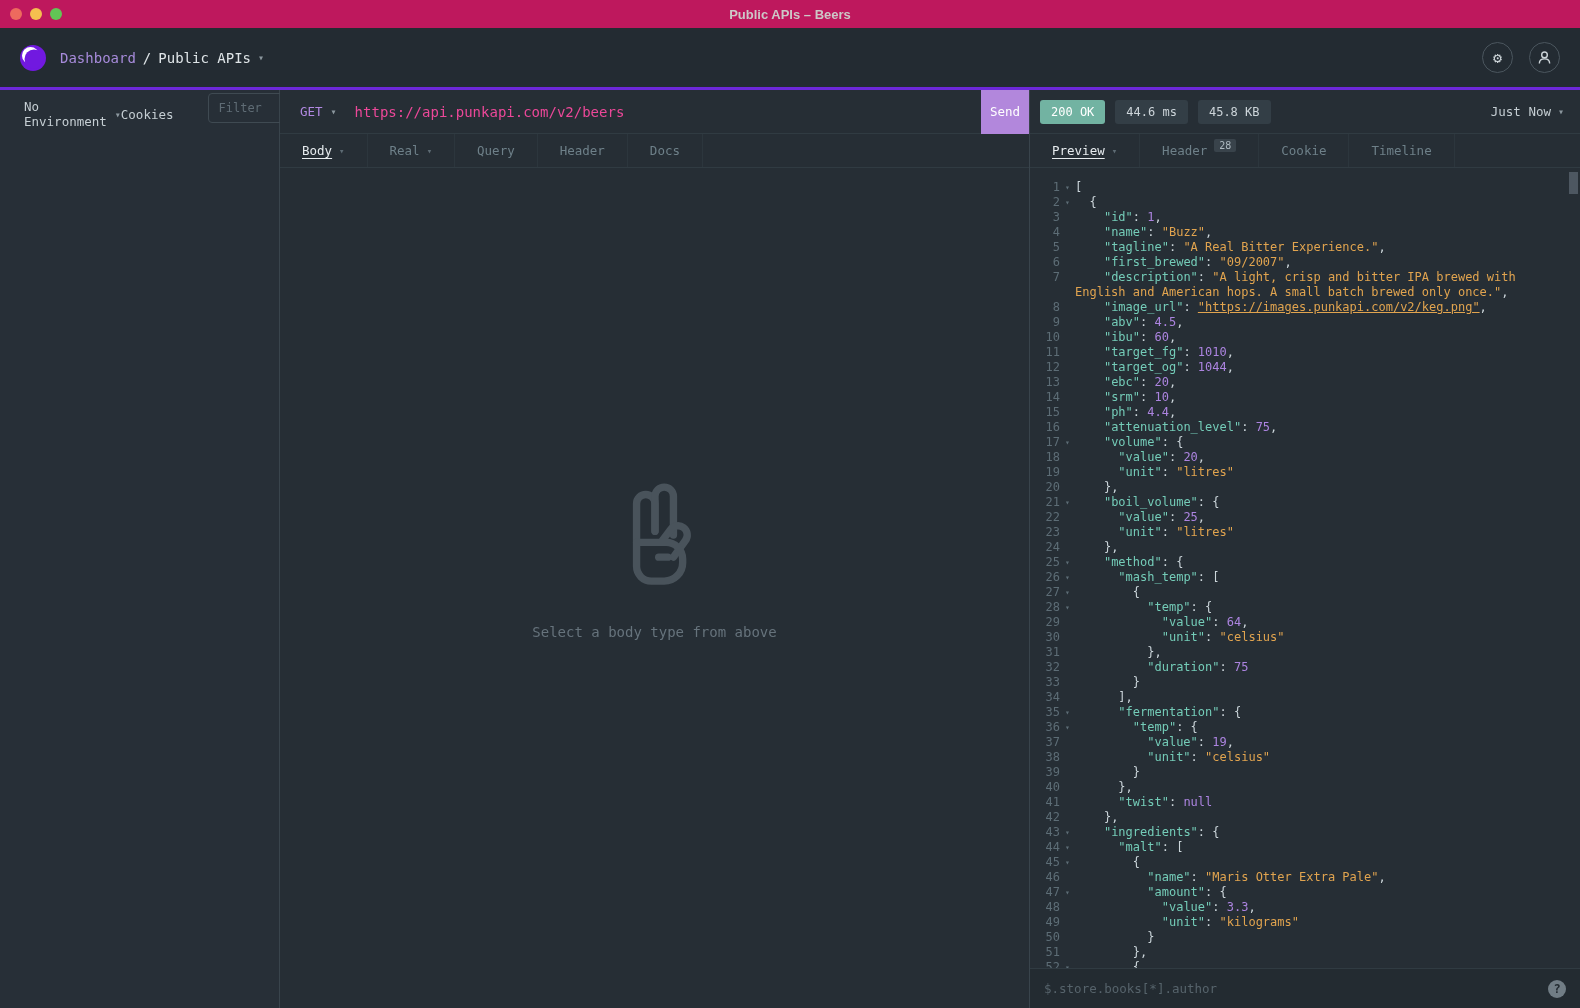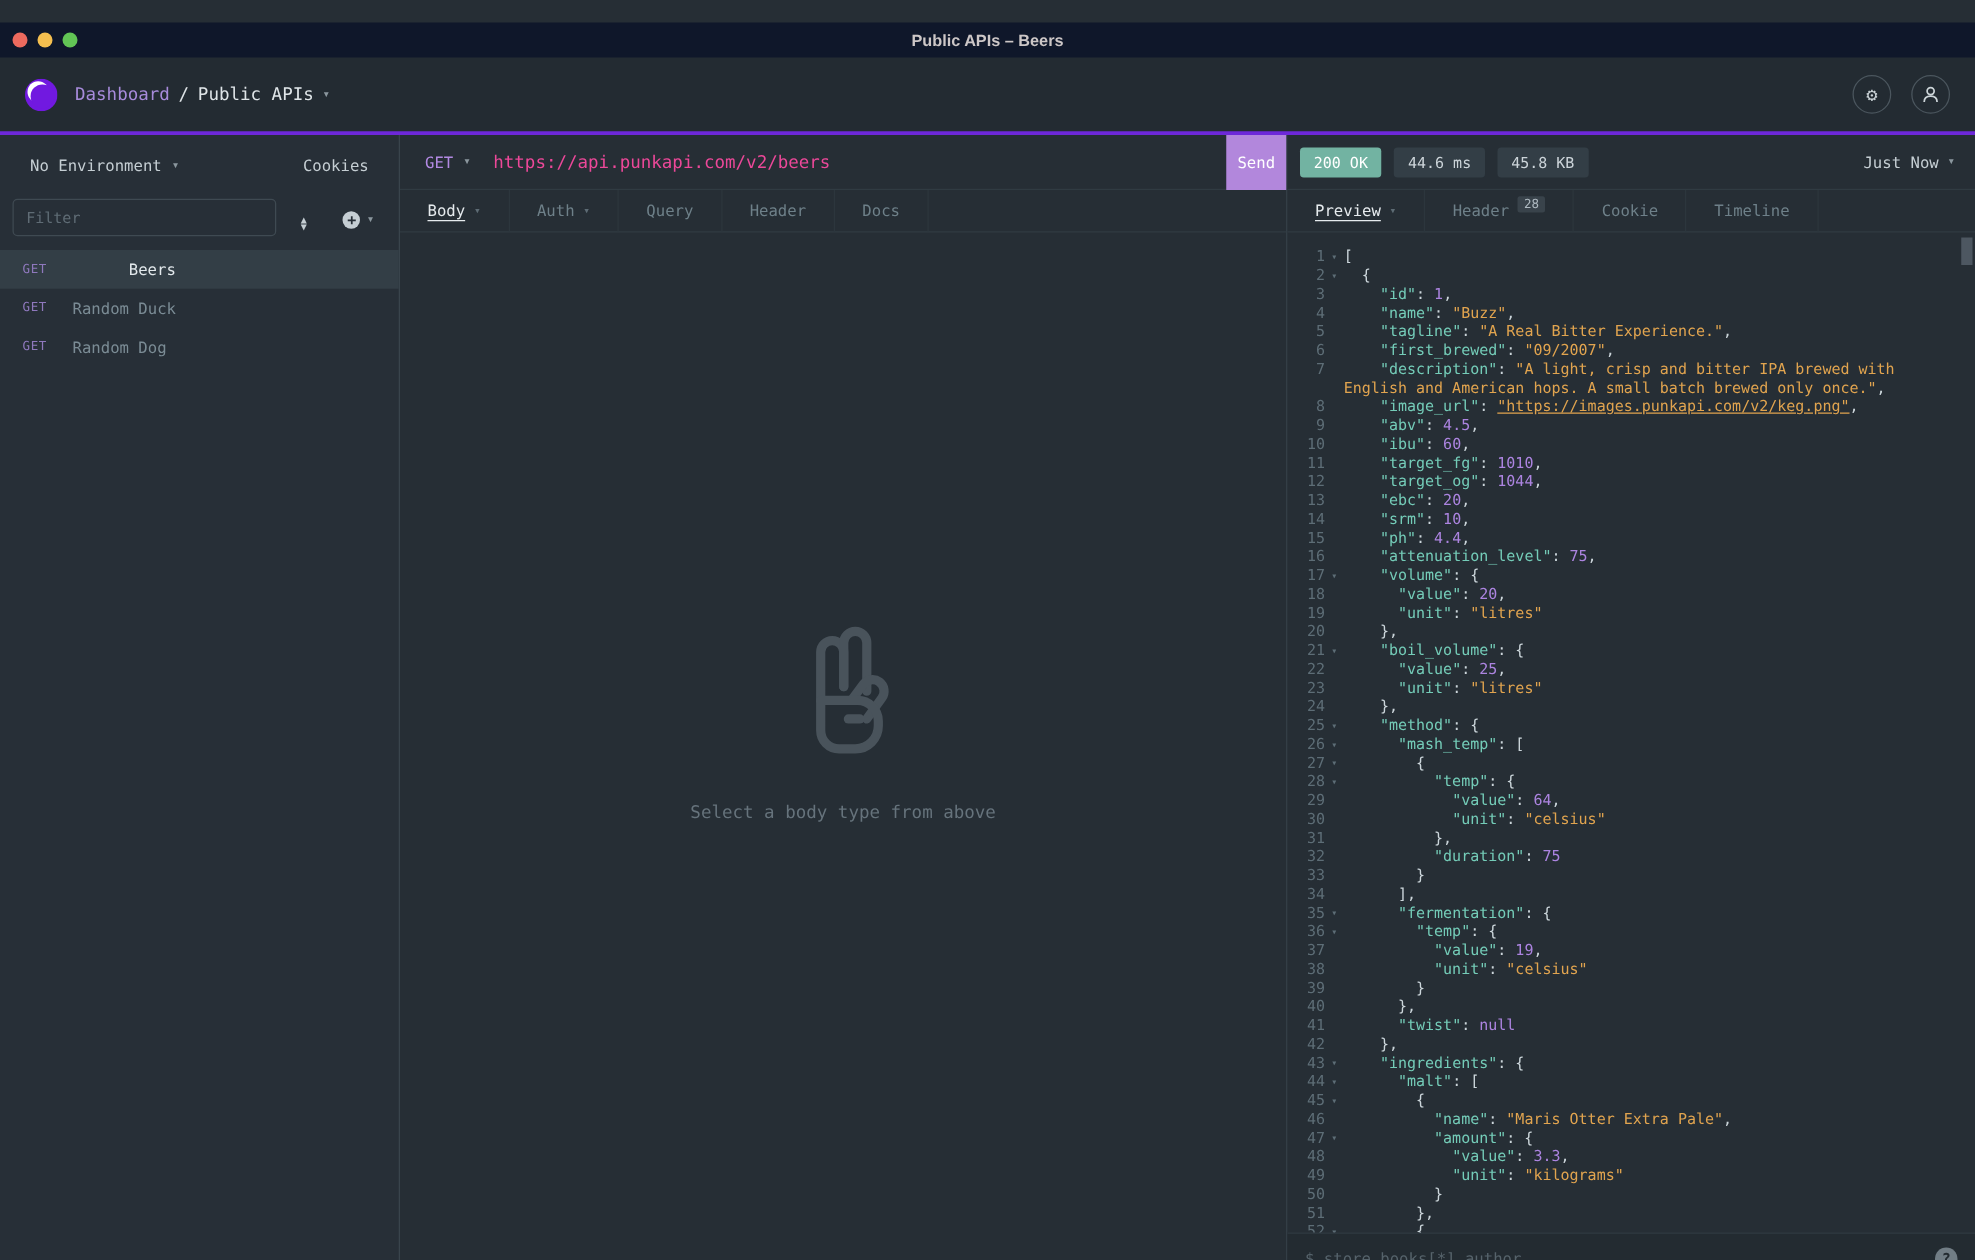--- a/index.html
+++ b/index.html
@@ -1,20 +1,20 @@
 <!DOCTYPE html>
 <html><head>
 <meta charset="utf-8">
 <style>
   * { margin:0; padding:0; box-sizing:border-box; }
   html,body { width:1580px; height:1008px; overflow:hidden; background:#262e35;
     font-family:"DejaVu Sans Mono","Liberation Mono",monospace; }
 
   
-  .titlebar{height:28px;background:#0f172a;display:flex;align-items:center;position:relative;margin-top:18px;}
+  .titlebar{height:28px;background:#be185d;display:flex;align-items:center;position:relative;}
   .lights{display:flex;gap:8px;padding-left:10px;z-index:2;}
   .light{width:12px;height:12px;border-radius:50%;}
   .light.red{background:#ed6a5e;} .light.yellow{background:#f5bf4f;} .light.green{background:#62c555;}
   .win-title{position:absolute;left:0;right:0;text-align:center;
     font-family:"Liberation Sans",sans-serif;font-weight:bold;font-size:13px;color:#cdc7c7;}
 
   
   .app-header{height:62px;background:#232b32;display:flex;align-items:center;
     padding:0 20px;border-bottom:3px solid #6d28d9;}
   .logo{width:26px;height:26px;flex:none;}
@@ -22,22 +22,22 @@
   .bc-app{color:#a78bdb;}
   .caret{color:#8b979e;font-size:10px;}
   .header-right{margin-left:auto;display:flex;gap:16px;}
   .icon-circle{width:31px;height:31px;border:1px solid #4b565e;border-radius:50%;
     display:flex;align-items:center;justify-content:center;color:#ccd4d8;font-size:15px;}
 
   
   .main{display:flex;height:918px;}
 
   
-  .sidebar{width:320px;flex:none;background:#272f37;border-right:1px solid #39444c;
-    display:flex;flex-direction:column;}
+  .sidebar{width:280px;flex:none;background:#272f37;border-right:1px solid #39444c;
+    display:flex;flex-direction:row;}
   .env-row{height:48px;display:flex;align-items:center;justify-content:space-between;
     padding:0 24px;color:#c5ced3;font-size:12.5px;}
   .env-left{display:flex;align-items:center;gap:8px;}
   .filter-row{height:36px;display:flex;align-items:center;padding:0 10px;}
   .filter-input{flex:1;height:30px;background:transparent;border:1px solid #3f4a52;border-radius:4px;
     color:#dfe5e8;font:12px "DejaVu Sans Mono",monospace;padding:0 10px;outline:none;}
   .filter-input::placeholder{color:#5f6c75;}
   .side-btn{width:44px;text-align:center;color:#c5ced3;cursor:pointer;}
   .sort-glyph{display:inline-flex;flex-direction:column;line-height:6px;font-size:8px;color:#c5ced3;}
   .plus-wrap{display:inline-flex;align-items:center;gap:5px;}
@@ -185,21 +185,21 @@
       <span class="url-text">https://api.punkapi.com/v2/beers</span>
       <button class="send-btn">Send</button>
     </div>
     <div class="tabs" id="request-tabs">
   <div class="tab active">
     <span class="tab-label">Body</span>
   <span class="tcaret">▾</span>
         </div>
 
   <div class="tab">
-    <span class="tab-label">Auth</span>
+    <span class="tab-label">Real</span>
   <span class="tcaret">▾</span>
         </div>
 
   <div class="tab">
     <span class="tab-label">Query</span>
   </div>
 
   <div class="tab">
     <span class="tab-label">Header</span>
   </div>

